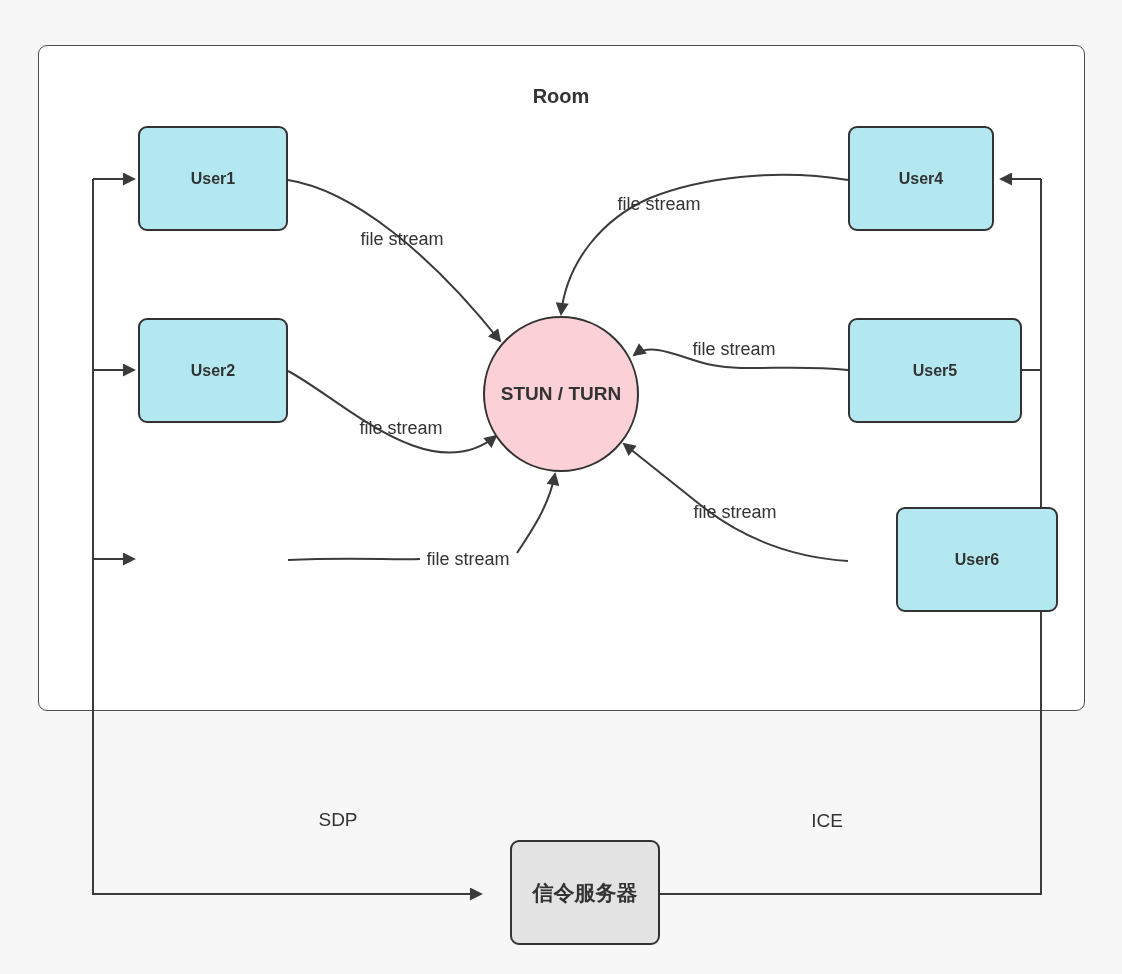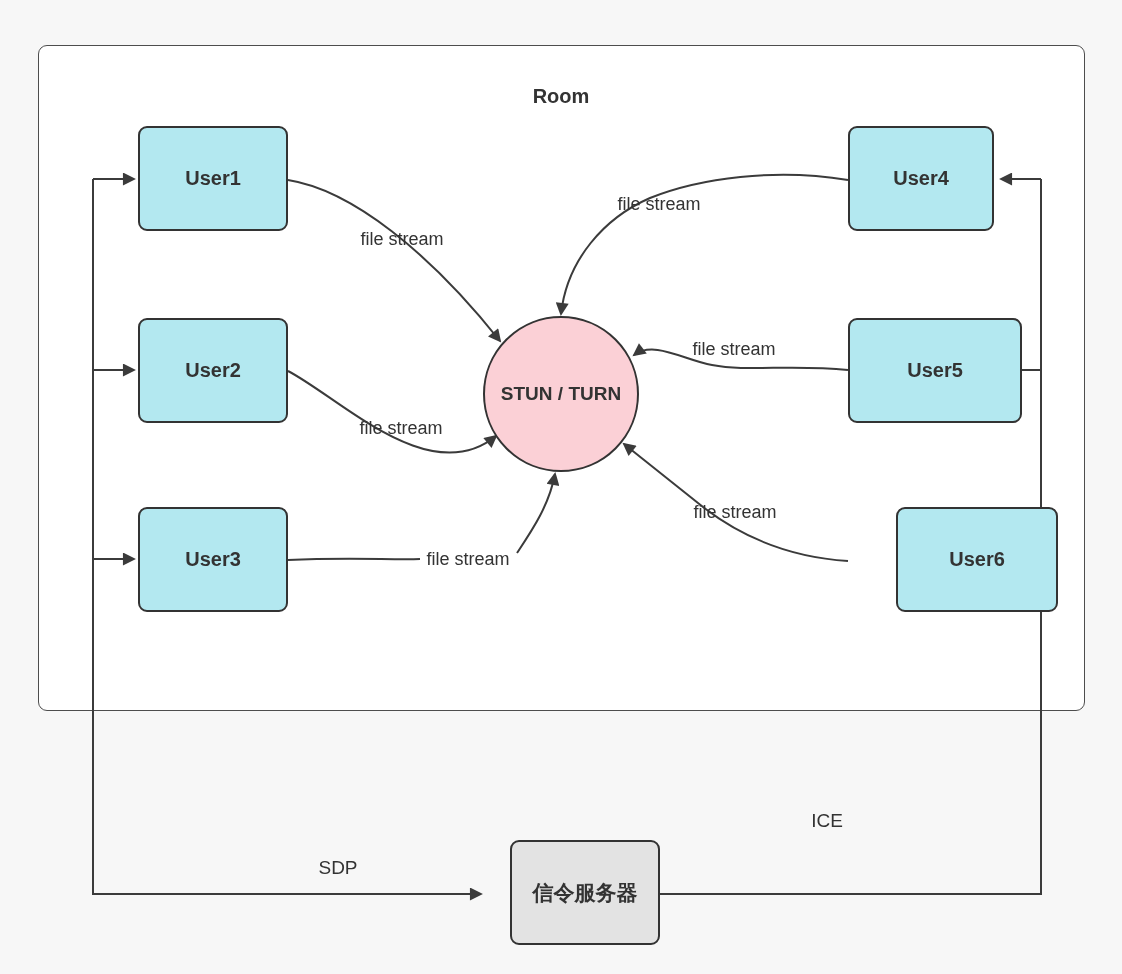--- a/index.html
+++ b/index.html
@@ -30,21 +30,21 @@
     font-weight:bold;font-size:20px;color:var(--text);z-index:4;white-space:nowrap;
   }
   svg.wires{position:absolute;left:0;top:0;z-index:2;pointer-events:none;}
   .connector{stroke:var(--line);stroke-width:2;fill:none;}
   .arrowhead-fill{fill:var(--line);}
   .node{
     position:absolute;display:flex;align-items:center;justify-content:center;
     font-weight:bold;color:var(--text);z-index:3;text-align:center;
   }
   .user-box{
-    width:150px;height:105px;font-size:20px;
+    width:150px;height:105px;font-size:16px;
     background:var(--user-fill);
     border:2px solid var(--node-border);border-radius:9px;
   }
   .stun-circle{
     left:483px;top:308px;width:156px;height:156px;font-size:19px;
     background:var(--stun-fill);
     border:2px solid var(--node-border);border-radius:50%;
   }
   .signal-box{
     left:510px;top:832px;width:150px;height:105px;font-size:21px;
@@ -89,32 +89,31 @@
     <path class="connector" d="M288,363 C340,390 430,482 496,428" marker-end="url(#arrow)"></path>
     <path class="connector" d="M288,552 C350,549 390,552 420,551"></path>
     <path class="connector" d="M517,545 C531,524 549,498 555,466" marker-end="url(#arrow)"></path>
     <path class="connector" d="M848,172 C775,160 700,170 650,190 C604,210 567,252 561,306" marker-end="url(#arrow)"></path>
     <path class="connector" d="M848,362 C790,356 748,364 712,357 C684,352 654,332 634,347" marker-end="url(#arrow)"></path>
     <path class="connector" d="M848,553 C786,549 736,526 698,495 C668,471 644,452 624,436" marker-end="url(#arrow)"></path>
   </svg>
 
   <div class="node user-box" style="left:138px;top:118px">User1</div>
   <div class="node user-box" style="left:138px;top:310px">User2</div>
-  <div class="node user-box" style="left:138px;top:499px">User3</div>
   <div class="node user-box" style="left:848px;top:118px;width:146px">User4</div>
   <div class="node user-box" style="left:848px;top:310px;width:174px">User5</div>
   <div class="node user-box" style="left:896px;top:499px;width:162px">User6</div>
 
   <div class="node stun-circle">STUN / TURN</div>
 
   <div class="node signal-box">信令服务器</div>
 
   <span class="edge-label" style="left:402px;top:231px">file stream</span>
   <span class="edge-label" style="left:401px;top:420px">file stream</span>
   <span class="edge-label" style="left:468px;top:551px">file stream</span>
   <span class="edge-label" style="left:659px;top:196px">file stream</span>
   <span class="edge-label" style="left:734px;top:341px">file stream</span>
   <span class="edge-label" style="left:735px;top:504px">file stream</span>
 
-  <span class="edge-label proto-label" style="left:338px;top:860px">SDP</span>
+  <span class="edge-label proto-label" style="left:338px;top:812px">SDP</span>
   <span class="edge-label proto-label" style="left:827px;top:813px">ICE</span>
 
 </div>
 
 </body></html>

